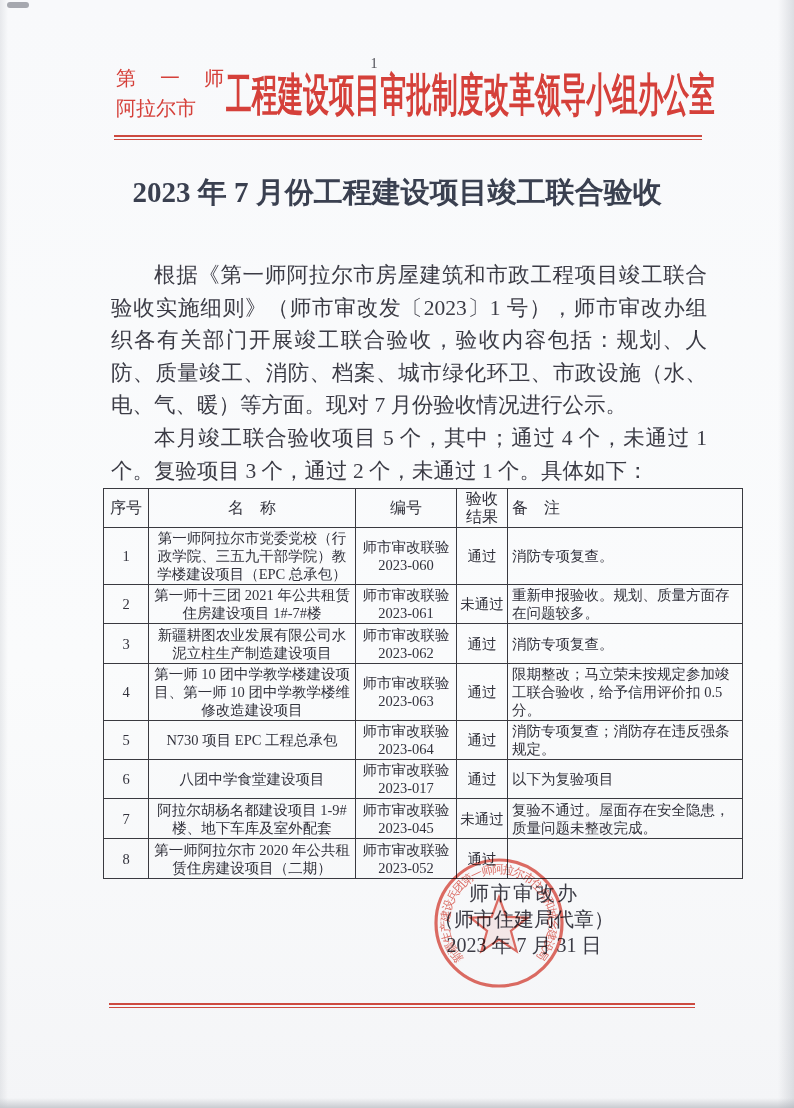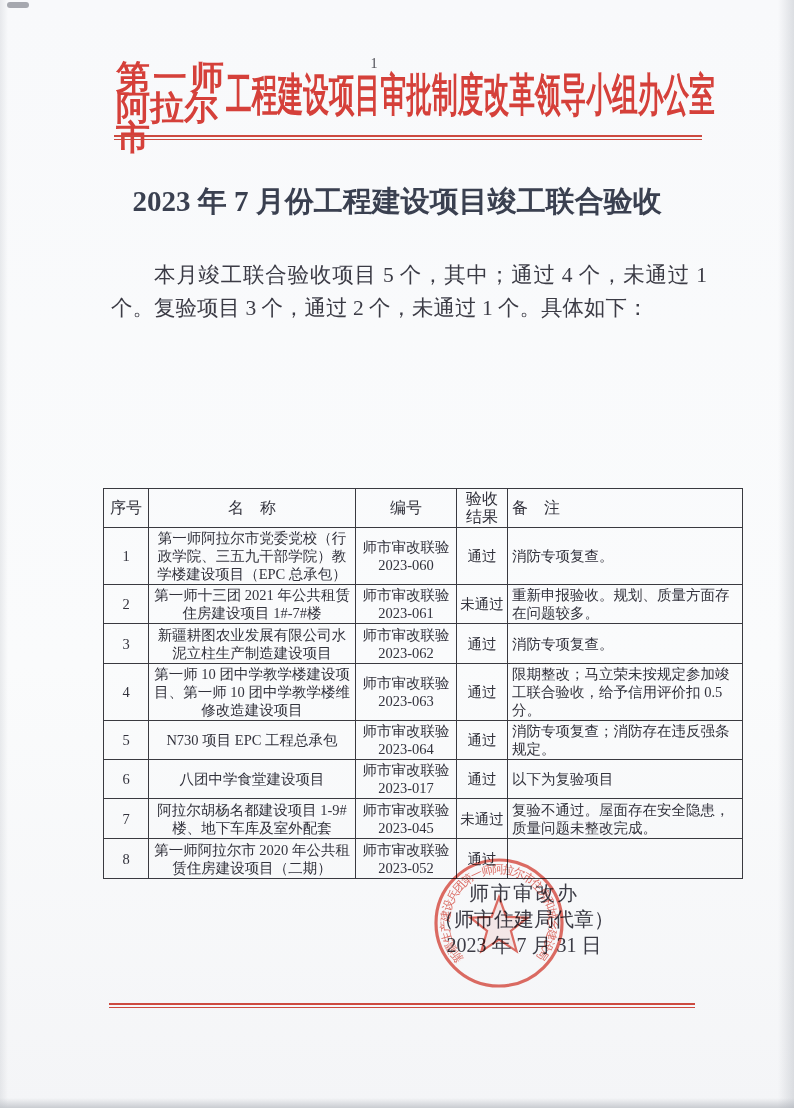--- a/index.html
+++ b/index.html
@@ -19,33 +19,33 @@
   .edge-left{position:absolute;left:0;top:0;width:8px;height:100%;
     background:linear-gradient(270deg,rgba(190,194,200,0) 0%,rgba(190,194,200,.30) 100%);}
   .corner-mark{position:absolute;left:7px;top:2px;width:22px;height:6px;border-radius:3px;
     background:#7a7d85;opacity:.65;}
 
   .page-number{position:absolute;top:56px;left:362px;width:24px;text-align:center;
     font-size:14px;color:#4a4a52;}
 
   
   .masthead-org{position:absolute;left:116px;top:63px;width:108px;
-    color:#d5403a;font-weight:bold;font-size:34px;line-height:30px;}
+    color:#d5403a;font-weight:normal;font-size:20px;line-height:30px;}
   .masthead-org .l1{text-align:justify;text-align-last:justify;}
   .masthead-org .l2{letter-spacing:0px;}
   .masthead-office{position:absolute;left:226px;top:70px;
     color:#d5403a;font-weight:bold;font-size:45px;line-height:50px;white-space:nowrap;
     transform:scaleX(0.572);transform-origin:left top;letter-spacing:0;}
   .rule{position:absolute;left:114px;width:588px;height:5px;
     border-top:2.5px solid #cd4a40;border-bottom:1.5px solid #cd4a40;box-sizing:border-box;}
   .rule-top{top:135px;}
   .rule-bottom{top:1003px;left:109px;width:586px;}
 
   
-  .doc-title{position:absolute;top:183px;left:0;width:794px;text-align:center;
+  .doc-title{position:absolute;top:174px;left:0;width:794px;text-align:center;
     color:#3a4050;font-weight:bold;font-size:29px;line-height:36px;}
 
   
   .body-text{position:absolute;top:259px;left:111px;width:596px;
     color:#3b3b45;font-size:21.5px;line-height:32.6px;text-align:justify;}
   .body-text p{margin:0;text-indent:2em;}
 
   
   table.acceptance{position:absolute;top:488px;left:103px;width:600px;
     border-collapse:collapse;table-layout:fixed;
@@ -86,20 +86,21 @@
   </div>
   <div class="masthead-office">工程建设项目审批制度改革领导小组办公室</div>
 
   <div class="rule rule-top"></div>
 
   <div class="doc-title">
     <div>2023 年 7 月份工程建设项目竣工联合验收</div>
   </div>
 
   <div class="body-text">
+    <p>根据《第一师阿拉尔市房屋建筑和市政工程项目竣工联合验收实施细则》（师市审改发〔2023〕1 号），师市审改办组织各有关部门开展竣工联合验收，验收内容包括：规划、人防、质量竣工、消防、档案、城市绿化环卫、市政设施（水、电、气、暖）等方面。现对 7 月份验收情况进行公示。</p>
     <p>本月竣工联合验收项目 5 个，其中；通过 4 个，未通过 1 个。复验项目 3 个，通过 2 个，未通过 1 个。具体如下：</p>
   </div>
 
   <table class="acceptance">
     <thead>
       <tr>
         <th class="c-no">序号</th>
         <th class="c-name">名　称</th>
         <th class="c-code">编号</th>
         <th class="c-result">

